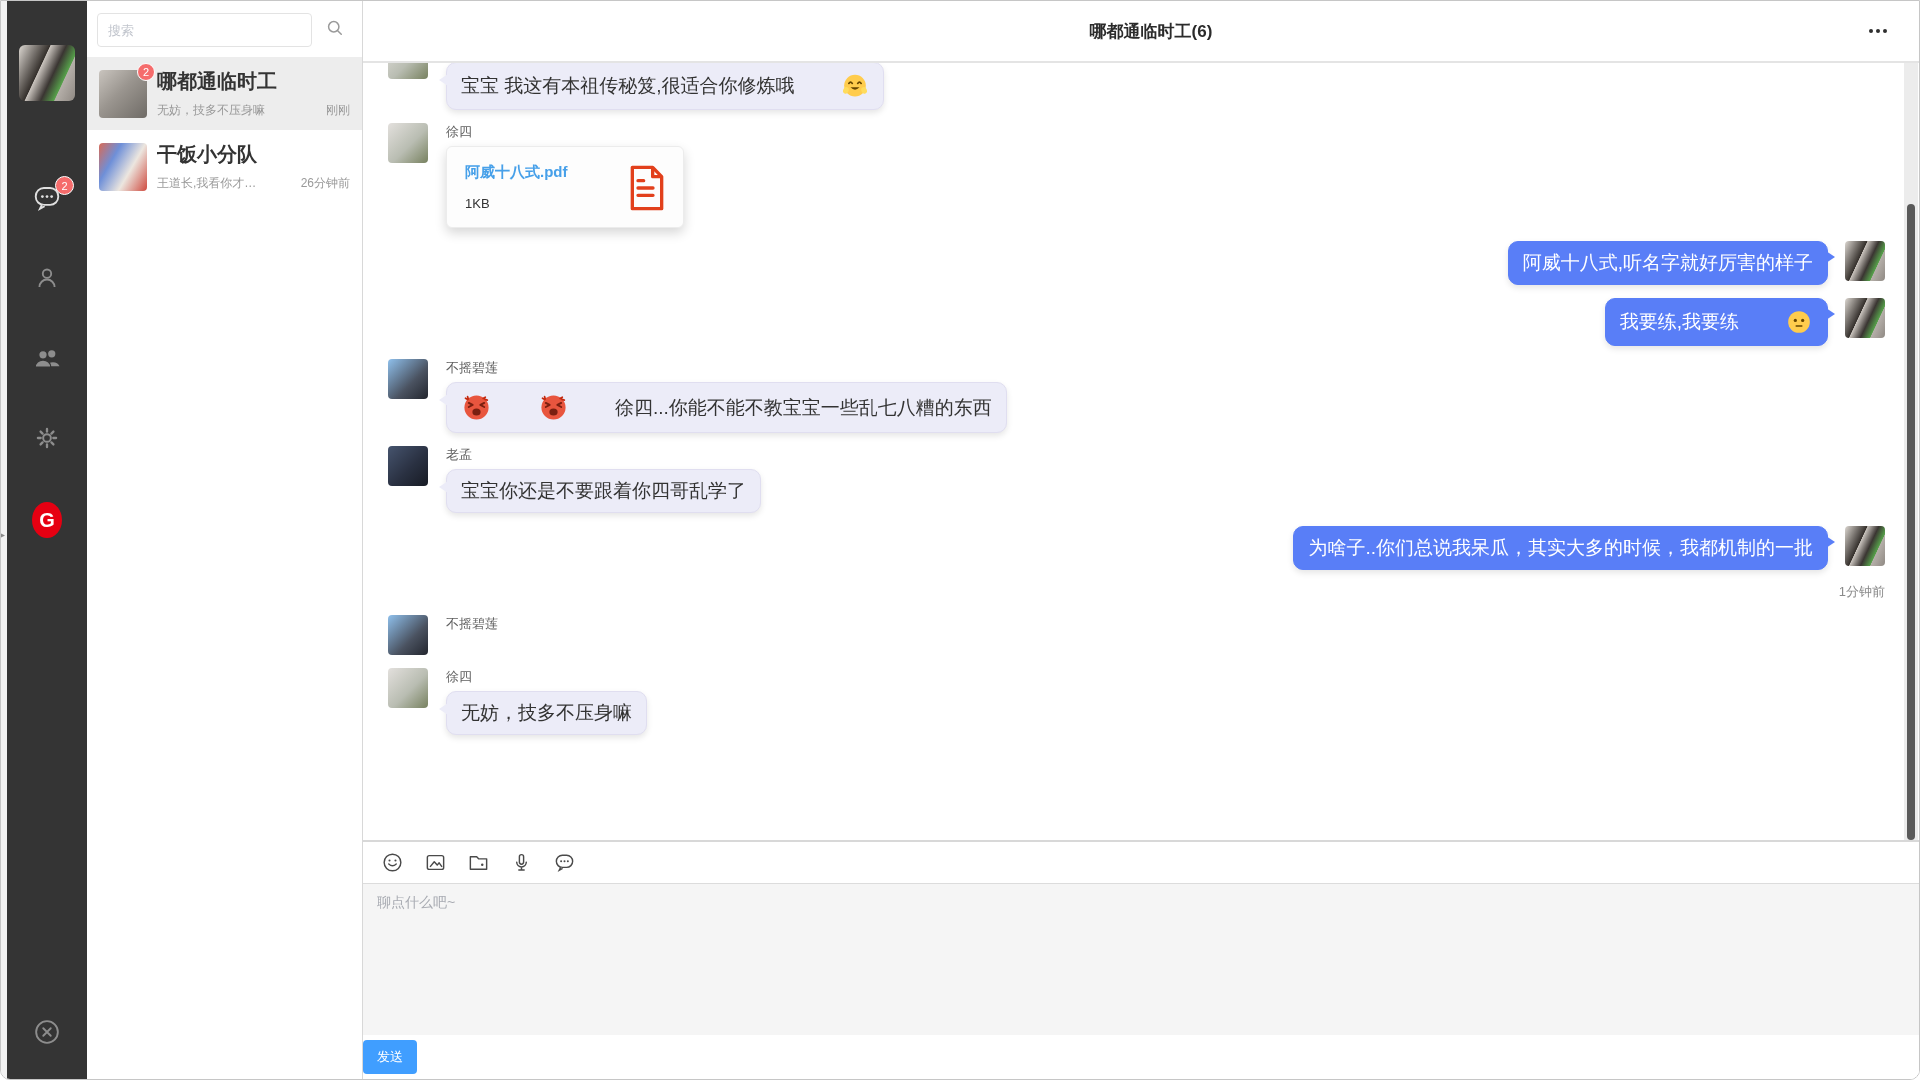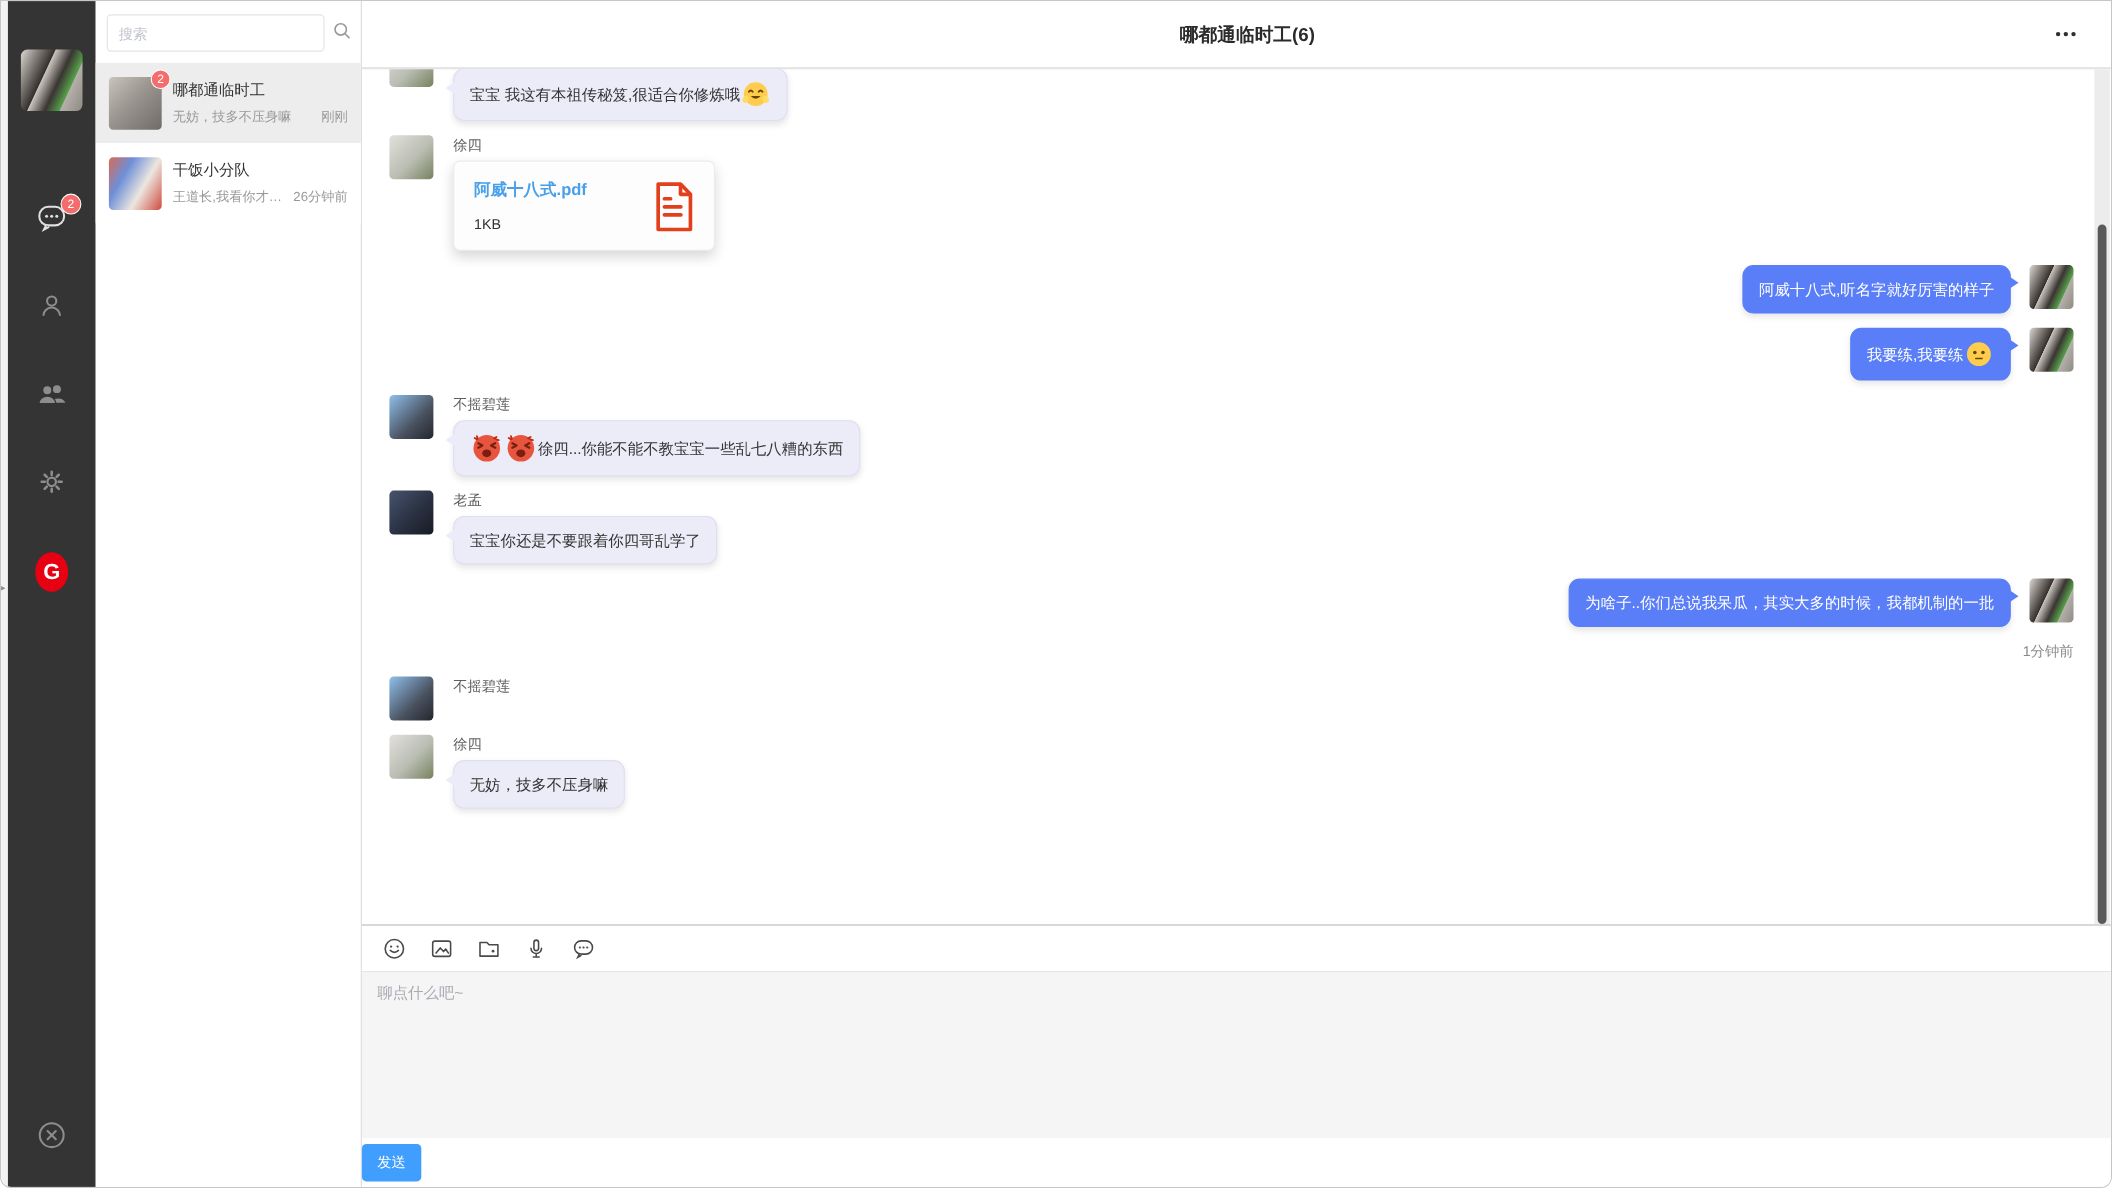--- a/index.html
+++ b/index.html
@@ -19,34 +19,34 @@
   .si-chat { margin-top:84px; } .si-person,.si-group,.si-gear,.si-logo { margin-top:50px; }
   .side-badge { position:absolute; top:-9px; right:-12px; min-width:19px; height:19px; border-radius:10px;
     background:#f56c6c; color:#fff; font-size:11px; display:flex; align-items:center; justify-content:center;
     padding:0 4px; border:1px solid #fff; }
   .logo-g { width:36px; height:36px; border-radius:50%; background:#e60012; color:#fff; font-weight:bold;
     font-size:20px; display:flex; align-items:center; justify-content:center; }
   .side-spacer { flex:1; }
   .si-close { margin-bottom:30px; }
 
   
-  .chat-col { width:242px; background:#fff; border-right:1px solid #d8d8d8; display:flex; flex-direction:column; }
+  .chat-col { width:276px; background:#fff; border-right:1px solid #d8d8d8; display:flex; flex-direction:column; }
   .search-row { display:flex; align-items:center; padding:12px 10px 10px 10px; }
   .search-input { flex:1; height:34px; border:1px solid #e3e3e3; border-radius:4px; padding:0 10px;
     font-size:13px; color:#333; outline:none; background:#fff; }
   .search-input::placeholder { color:#c0c4cc; }
   .search-btn { width:34px; height:34px; margin-left:6px; display:flex; align-items:center; justify-content:center; cursor:pointer; }
   .chat-item { height:73px; display:flex; align-items:center; padding:0 12px; cursor:pointer; background:#fff; }
   .chat-item.selected { background:#ededed; }
   .ci-avatar { position:relative; width:48px; height:48px; border-radius:4px; flex:none; }
   .ci-badge { position:absolute; top:-7px; right:-8px; min-width:18px; height:18px; border-radius:9px;
     background:#f56c6c; color:#fff; font-size:11px; display:flex; align-items:center; justify-content:center;
     padding:0 4px; border:1px solid #fff; }
   .ci-info { flex:1; min-width:0; margin-left:10px; }
-  .ci-title { font-size:14px; font-weight:400; color:#333; margin-bottom:7px; white-space:nowrap; overflow:hidden; }
+  .ci-title { font-size:20px; font-weight:700; color:#333; margin-bottom:7px; white-space:nowrap; overflow:hidden; }
   .ci-row2 { display:flex; align-items:center; }
   .ci-preview { flex:1; min-width:0; font-size:12px; color:#999; white-space:nowrap; overflow:hidden; text-overflow:ellipsis; }
   .ci-time { font-size:12px; color:#999; margin-left:4px; white-space:nowrap; }
 
   
   .main { flex:1; min-width:0; display:flex; flex-direction:column; background:#fff; }
   .chat-header { height:62px; flex:none; display:flex; align-items:center; justify-content:center;
     position:relative; border-bottom:2px solid #e4e4e4; }
   .chat-title { font-size:17px; font-weight:700; color:#2b2b2b;padding-left:20px; }
   .more-btn { position:absolute; right:26px; top:50%; transform:translateY(-50%);
@@ -59,23 +59,23 @@
   .scroll-thumb { position:absolute; left:3px; right:3px; top:141px; bottom:0; background:#5a5a5a; border-radius:4px; }
 
   .msg-row { display:flex; align-items:flex-start; margin-bottom:13px; }
   .msg-row.right { flex-direction:row-reverse; }
   .msg-row.partial { margin-top:-24px; }
   .msg-avatar { width:40px; height:40px; border-radius:4px; flex:none; cursor:pointer; }
   .msg-body { max-width:72%; margin:0 0 0 18px; display:flex; flex-direction:column; align-items:flex-start; }
   .msg-row.right .msg-body { margin:0 17px 0 0; align-items:flex-end; }
   .msg-author { font-size:13px; color:#5f5f5f; margin-bottom:5px; line-height:18px; }
   .msg-row.partial .bubble { margin-top:23px; }
-  .bubble { position:relative; border-radius:10px; padding:10px 14px; font-size:14px; line-height:22px;
+  .bubble { position:relative; border-radius:10px; padding:10px 14px; font-size:19px; line-height:22px;
     color:#333; background:#ececf8; border:1px solid #e0def0; box-shadow:0 3px 6px rgba(0,0,0,.10);
-    display:flex; align-items:center; flex-wrap:wrap; }
+    display:flex; align-items:center; flex-wrap:wrap;gap:46px; }
   .msg-row.left .bubble::before { content:""; position:absolute; left:-8px; top:11px;
     border:6px solid transparent; border-left:0; border-right:9px solid #ececf8; }
   .msg-row.right .bubble { background:#597ef7; border-color:#597ef7; color:#fff; }
   .msg-row.right .bubble::before { content:""; position:absolute; right:-8px; top:9px;
     border:6px solid transparent; border-right:0; border-left:9px solid #597ef7; }
   .emoji { width:26px; height:26px; margin:0 1px; flex:none; }
   .emoji.angry-face { width:29px; height:29px; }
 
   .file-card { width:238px; background:#fdfdfd; border:1px solid #ececec; border-radius:6px;
     box-shadow:0 5px 12px rgba(0,0,0,.16); padding:16px 16px 14px 18px; display:flex;

